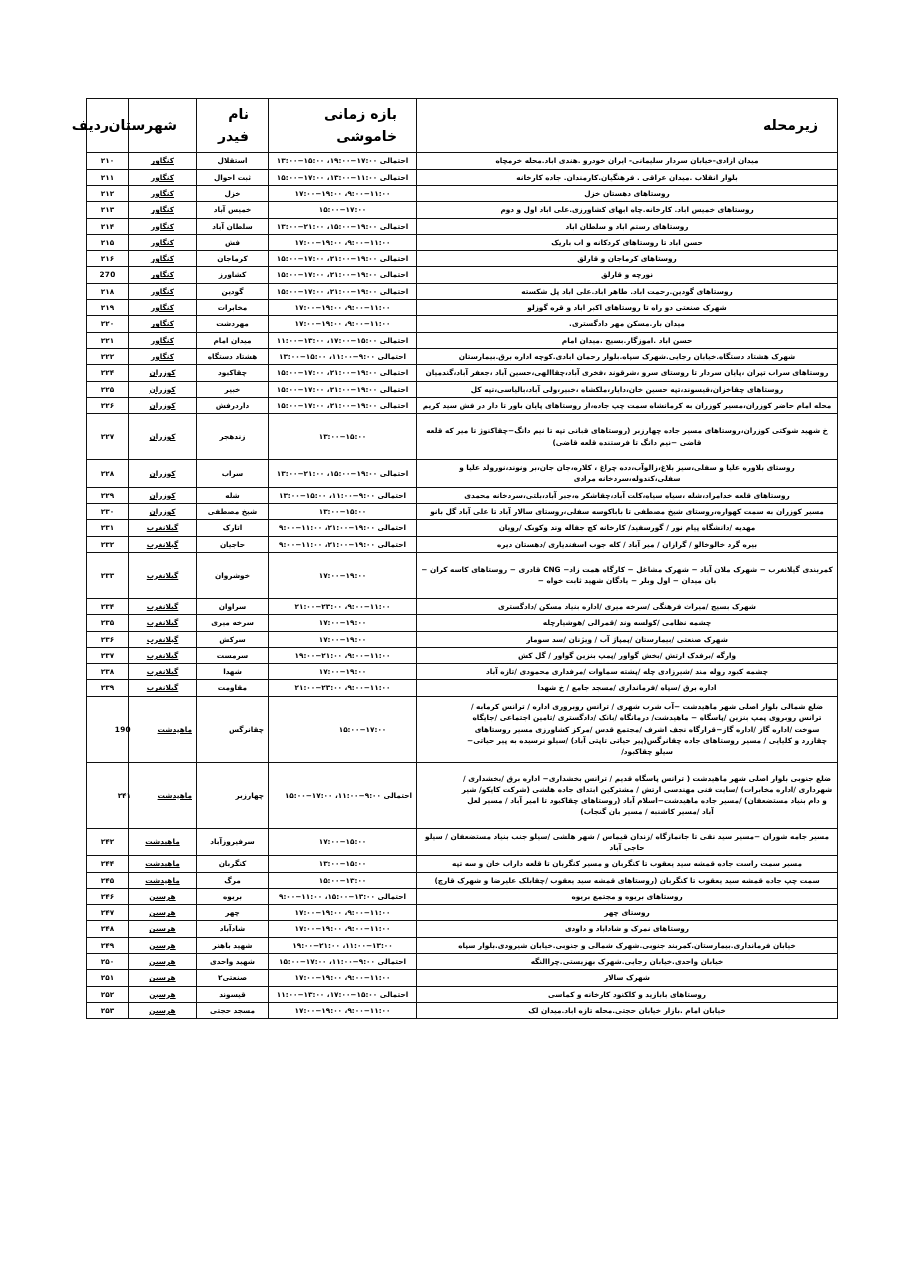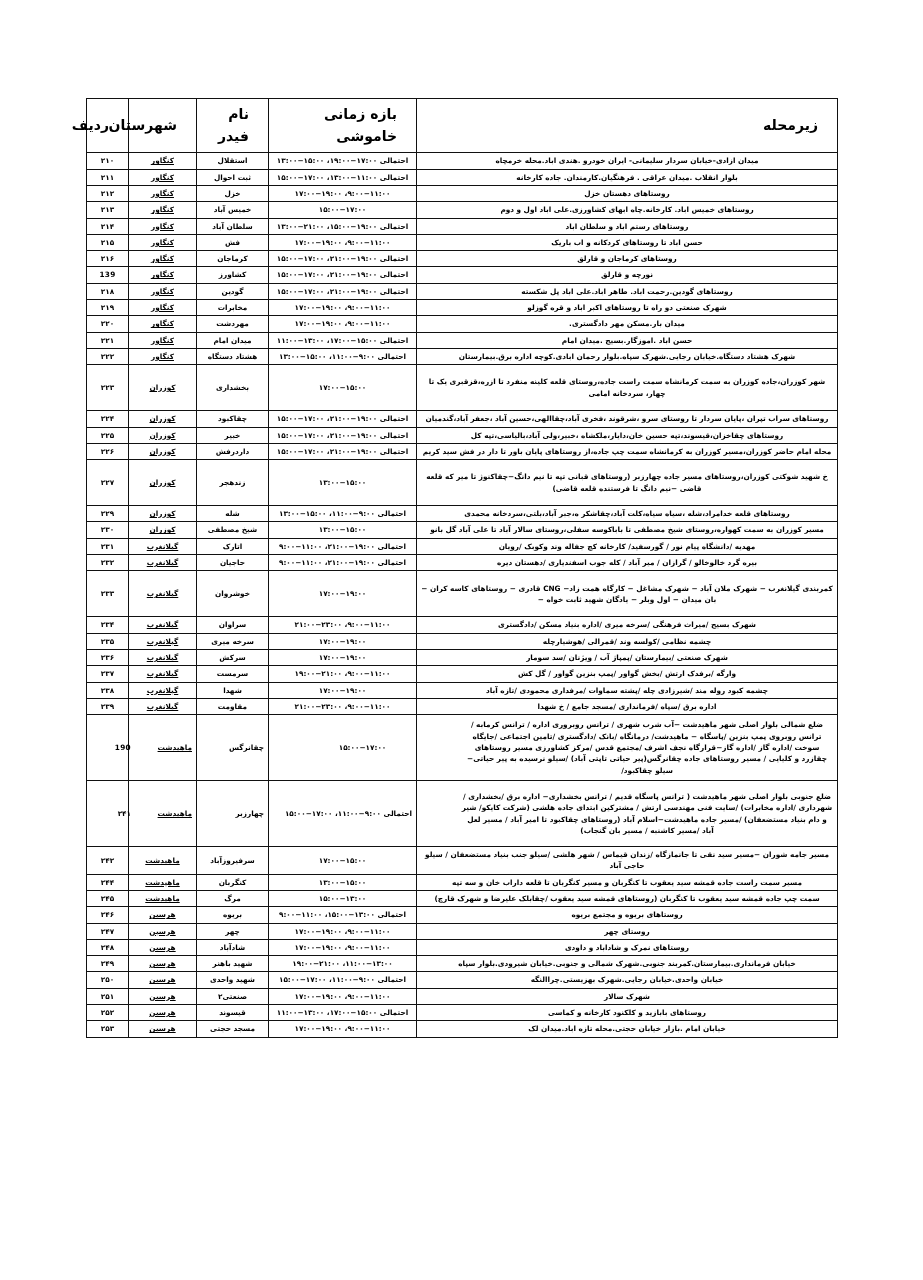--- a/index.html
+++ b/index.html
@@ -147,21 +147,21 @@
             <td class="cell-time">احتمالی ۱۹:۰۰−۲۱:۰۰، ۱۷:۰۰−۱۵:۰۰</td>
             <td class="cell-feeder">کرماجان</td>
             <td class="cell-city">کنگاور</td>
             <td class="cell-radif">۲۱۶</td>
           </tr>
           <tr>
             <td class="cell-area">نورچه و قارلق</td>
             <td class="cell-time">احتمالی ۱۹:۰۰−۲۱:۰۰، ۱۷:۰۰−۱۵:۰۰</td>
             <td class="cell-feeder">کشاورز</td>
             <td class="cell-city">کنگاور</td>
-            <td class="cell-radif">139</td>
+            <td class="cell-radif">270</td>
           </tr>
           <tr>
             <td class="cell-area">روستاهای گودین.رحمت اباد. طاهر اباد.علی اباد پل شکسته</td>
             <td class="cell-time">احتمالی ۱۹:۰۰−۲۱:۰۰، ۱۷:۰۰−۱۵:۰۰</td>
             <td class="cell-feeder">گودین</td>
             <td class="cell-city">کنگاور</td>
             <td class="cell-radif">۲۱۸</td>
           </tr>
           <tr>
             <td class="cell-area">شهرک صنعتی دو راه تا روستاهای اکبر اباد و قره گوزلو</td>
@@ -183,27 +183,20 @@
             <td class="cell-feeder">میدان امام</td>
             <td class="cell-city">کنگاور</td>
             <td class="cell-radif">۲۲۱</td>
           </tr>
           <tr>
             <td class="cell-area">شهرک هشتاد دستگاه.خیابان رجایی.شهرک سپاه.بلوار رحمان ابادی.کوچه اداره برق.بیمارستان</td>
             <td class="cell-time">احتمالی ۹:۰۰−۱۱:۰۰، ۱۵:۰۰−۱۳:۰۰</td>
             <td class="cell-feeder">هشتاد دستگاه</td>
             <td class="cell-city">کنگاور</td>
             <td class="cell-radif">۲۲۲</td>
-          </tr>
-          <tr class="tall">
-            <td class="cell-area">شهر کوزران،جاده کوزران به سمت کرمانشاه سمت راست جاده،روستای قلعه کلینه منفرد تا ازره،قزقبری یک تا چهار، سردخانه امامی</td>
-            <td class="cell-time">۱۷:۰۰−۱۵:۰۰</td>
-            <td class="cell-feeder">بخشداری</td>
-            <td class="cell-city">کوزران</td>
-            <td class="cell-radif">۲۲۳</td>
           </tr>
           <tr>
             <td class="cell-area">روستاهای سراب تپران ،پایان سردار تا روستای سرو ،شرقوند ،فخری آباد،چقاالهی،حسین آباد ،جعفر آباد،گندمیان</td>
             <td class="cell-time">احتمالی ۱۹:۰۰−۲۱:۰۰، ۱۷:۰۰−۱۵:۰۰</td>
             <td class="cell-feeder">چقاکبود</td>
             <td class="cell-city">کوزران</td>
             <td class="cell-radif">۲۲۴</td>
           </tr>
           <tr>
             <td class="cell-area">روستاهای چقاخزان،قیسوند،تپه حسین خان،دایار،ملکشاه ،خبیر،ولی آباد،بالیاسی،تپه کل</td>
@@ -218,20 +211,27 @@
             <td class="cell-feeder">داردرفش</td>
             <td class="cell-city">کوزران</td>
             <td class="cell-radif">۲۲۶</td>
           </tr>
           <tr class="tall">
             <td class="cell-area">خ شهید شوکتی کوزران،روستاهای مسیر جاده چهارزبر (روستاهای  قبانی تپه تا نیم دانگ−چقاکنوژ تا میر که قلعه قاضی −نیم دانگ تا فرستنده قلعه قاضی)</td>
             <td class="cell-time">۱۳:۰۰−۱۵:۰۰</td>
             <td class="cell-feeder">زندهجر</td>
             <td class="cell-city">کوزران</td>
             <td class="cell-radif">۲۲۷</td>
+          </tr>
+          <tr>
+            <td class="cell-area">روستای بلاوره علیا و سفلی،سیز بلاغ،زالوآب،دده چراغ ، کلاره،جان جان،بر ونوند،نورولد علیا و سفلی،کندوله،سردخانه مرادی</td>
+            <td class="cell-time">احتمالی ۱۹:۰۰−۱۵:۰۰، ۲۱:۰۰−۱۳:۰۰</td>
+            <td class="cell-feeder">سراب</td>
+            <td class="cell-city">کوزران</td>
+            <td class="cell-radif">۲۲۸</td>
           </tr>
           <tr>
             <td class="cell-area">روستاهای قلعه خدامراد،شله ،سیاه سیاه،کلت آباد،چقاشکر ه،جبر آباد،بلتی،سردخانه محمدی</td>
             <td class="cell-time">احتمالی ۹:۰۰−۱۱:۰۰، ۱۵:۰۰−۱۳:۰۰</td>
             <td class="cell-feeder">شله</td>
             <td class="cell-city">کوزران</td>
             <td class="cell-radif">۲۲۹</td>
           </tr>
           <tr>
             <td class="cell-area">مسیر کوزران به سمت کهواره،روستای شیخ مصطفی تا باباکوسه سفلی،روستای سالار آباد تا علی آباد گل بانو</td>

